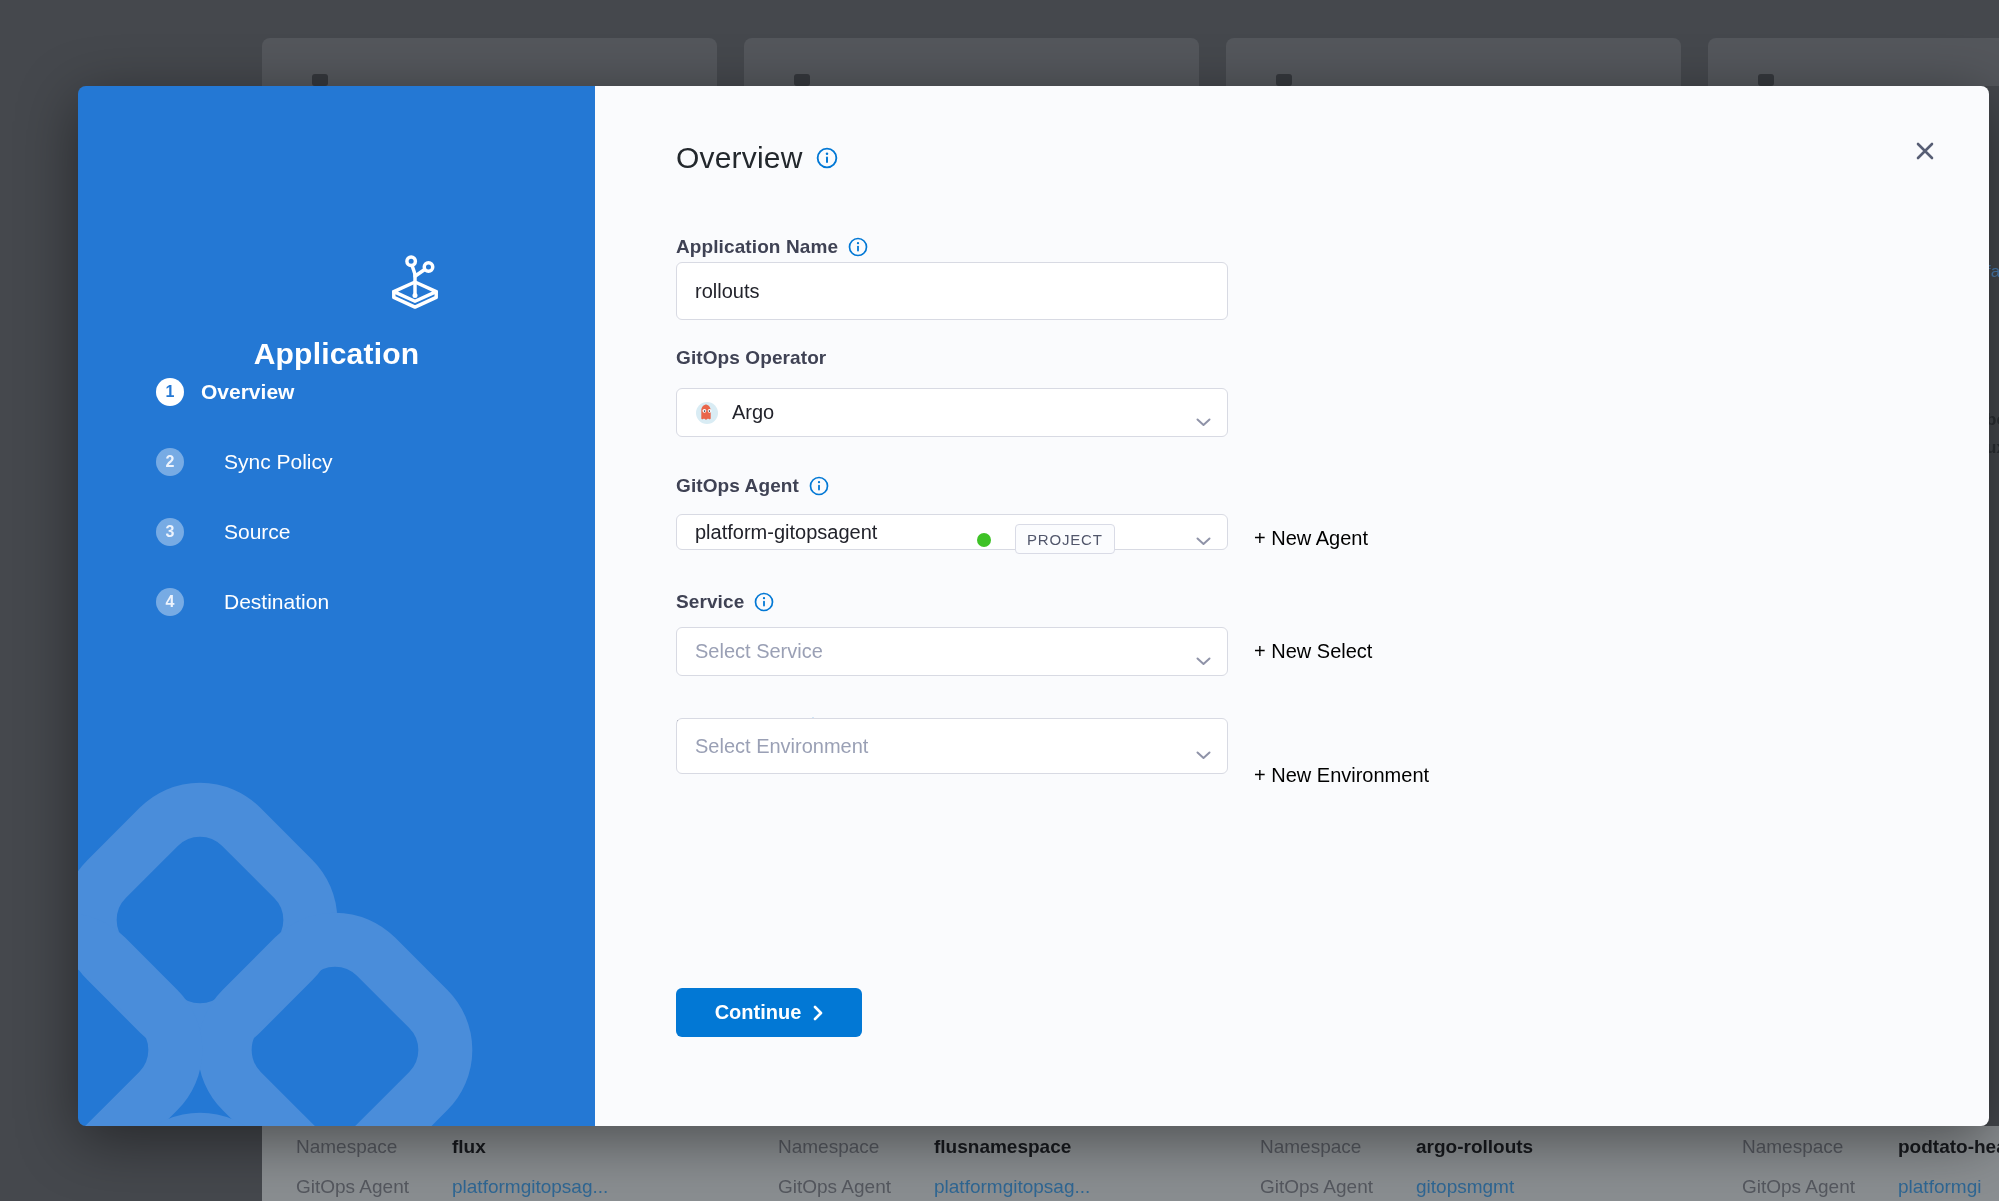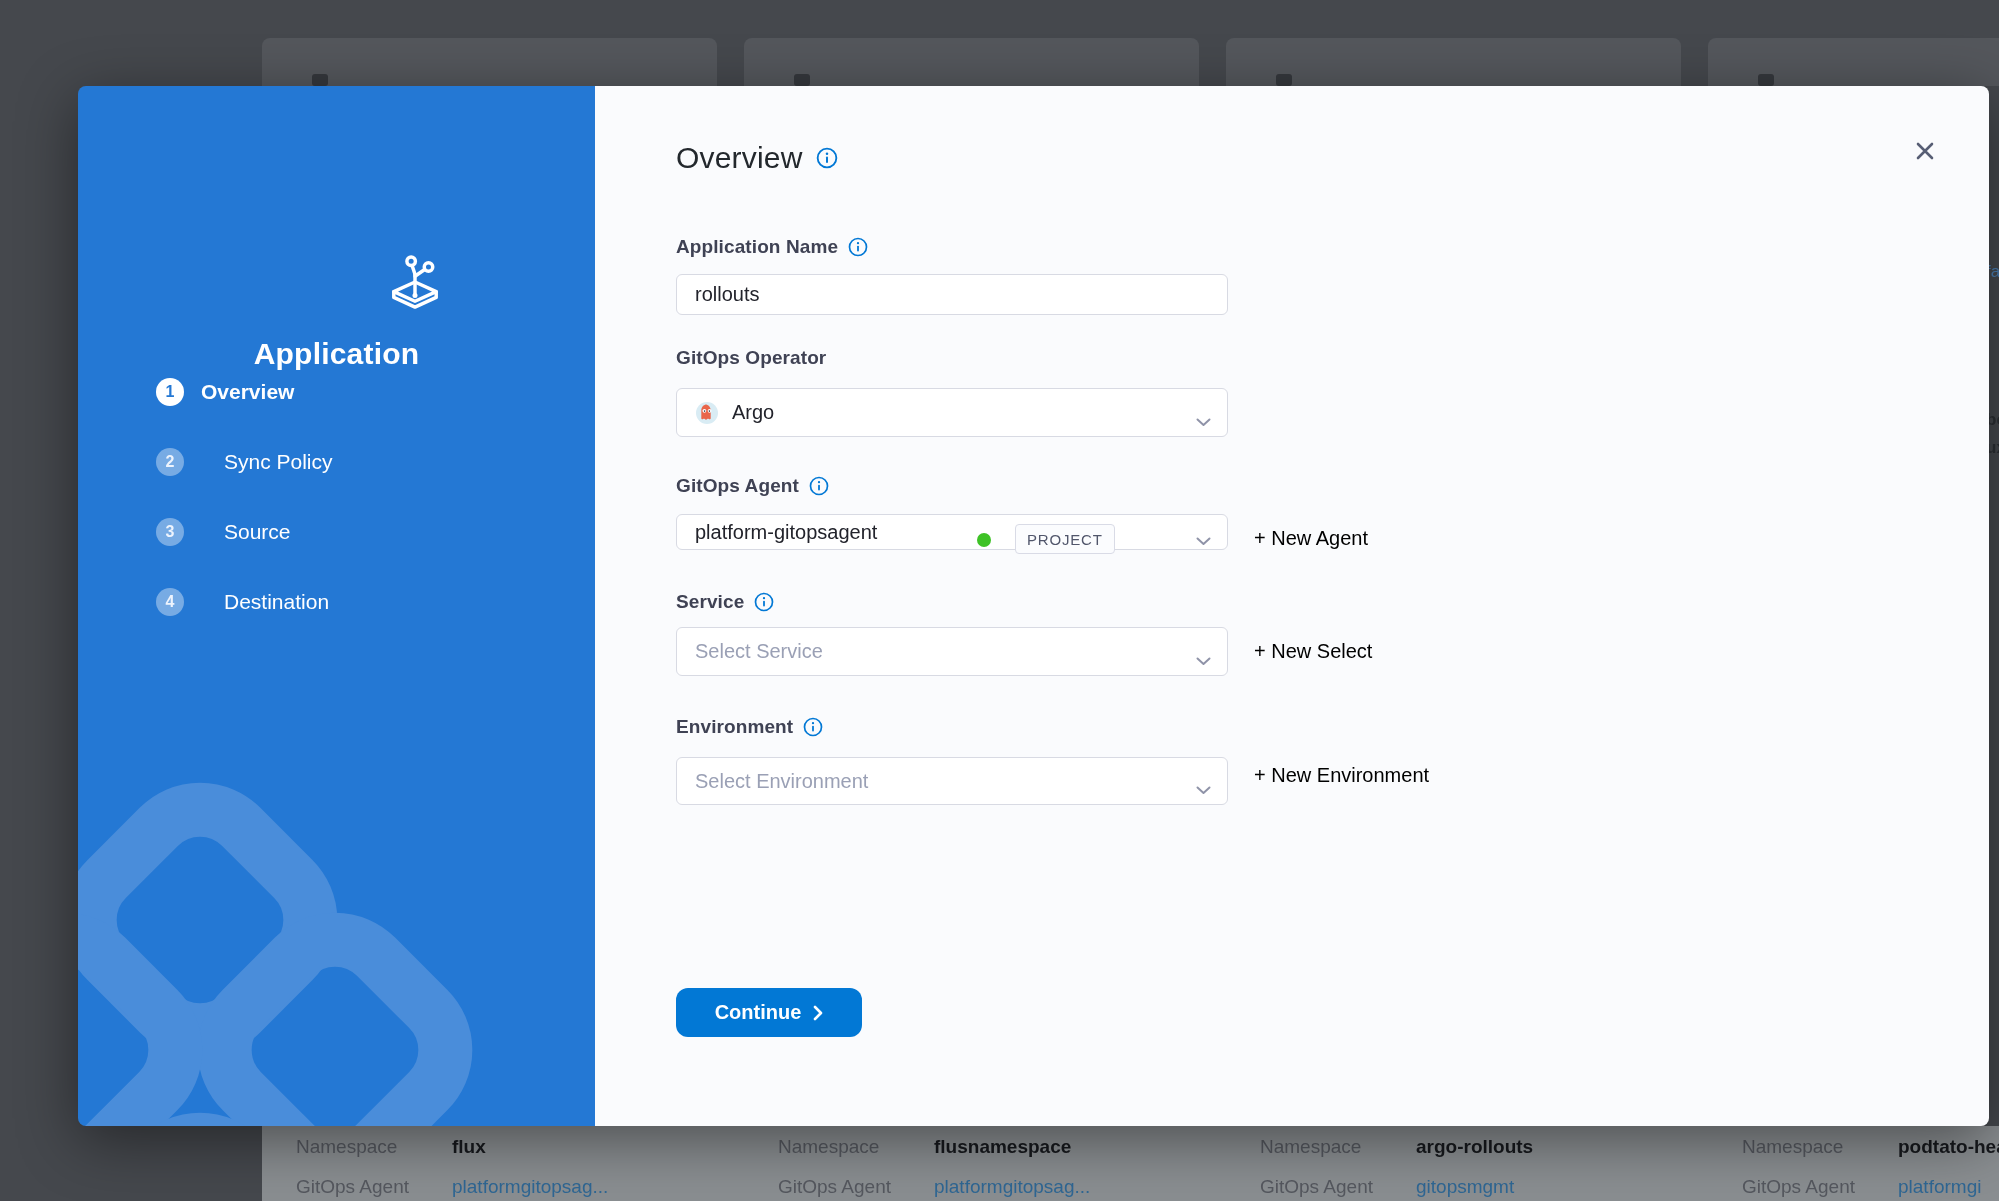--- a/index.html
+++ b/index.html
@@ -65,21 +65,21 @@
     border-radius:50%; background:#3ec226; }
   .scope-badge { position:absolute; left:338px; top:9px; height:30px;
     border:1px solid #d9dbe6; border-radius:4px; background:#fbfcfe;
     display:flex; align-items:center; padding:0 11px;
     font-size:15px; font-weight:500; letter-spacing:.8px; color:#51566b; }
 
   .new-link { position:absolute; left:659px; color:#000000; font-size:20px;
     font-weight:500; cursor:pointer; display:flex; align-items:center; white-space:nowrap; }
 
   .continue-btn { position:absolute; left:81px; top:902px; width:186px; height:49px;
-    background:#0278d5; border:none; border-radius:12px; cursor:pointer;
+    background:#0278d5; border:none; border-radius:6px; cursor:pointer;
     color:#fff; font-family:inherit; font-size:20px; font-weight:700;
     display:flex; align-items:center; justify-content:center; gap:12px; }
 
   .close-btn { position:absolute; left:1313px; top:48px; width:34px; height:34px;
     display:flex; align-items:center; justify-content:center; cursor:pointer; }
 </style>
 </head>
 <body>
 
 <div class="stage">
@@ -185,21 +185,21 @@
       <div class="label-row" style="top:150px">
         <span class="field-label">Application Name</span>
         <span class="info-icon">
           <svg width="20" height="20" viewBox="0 0 20 20">
               <circle cx="10" cy="10" r="8.5" stroke="#0278d5" stroke-width="1.7" fill="none"></circle>
               <circle cx="10" cy="6.2" r="1.15" fill="#0278d5"></circle>
               <rect x="9.1" y="8.7" width="1.8" height="5.8" rx="0.9" fill="#0278d5"></rect>
             </svg>
         </span>
       </div>
-      <div class="text-input" style="top:188px; height:41px">
+      <div class="text-input" style="top:176px; height:58px">
         <span>rollouts</span>
       </div>
 
       <div class="label-row" style="top:261px">
         <span class="field-label">GitOps Operator</span>
       </div>
       <div class="select-box" style="top:302px">
         <span class="argo-icon">
           <svg width="24" height="24" viewBox="0 0 24 24">
             <circle cx="12" cy="12" r="11" fill="#d9ecf4"></circle>
@@ -263,21 +263,21 @@
       <div class="label-row" style="top:630px">
         <span class="field-label">Environment</span>
         <span class="info-icon">
           <svg width="20" height="20" viewBox="0 0 20 20">
               <circle cx="10" cy="10" r="8.5" stroke="#0278d5" stroke-width="1.7" fill="none"></circle>
               <circle cx="10" cy="6.2" r="1.15" fill="#0278d5"></circle>
               <rect x="9.1" y="8.7" width="1.8" height="5.8" rx="0.9" fill="#0278d5"></rect>
             </svg>
         </span>
       </div>
-      <div class="select-box" style="top:671px; height:48px">
+      <div class="select-box" style="top:632px; height:56px">
         <span class="placeholder">Select Environment</span>
         <span class="chevron">
           <svg width="15" height="9" viewBox="0 0 15 9">
               <path d="M1.5 1.5 L7.5 7 L13.5 1.5" stroke="#8f93a8" stroke-width="2" fill="none" stroke-linecap="round" stroke-linejoin="round"></path>
             </svg>
         </span>
       </div>
       <div class="new-link" style="top:666px; height:47px">+ New Environment</div>
 
       <button class="continue-btn">

